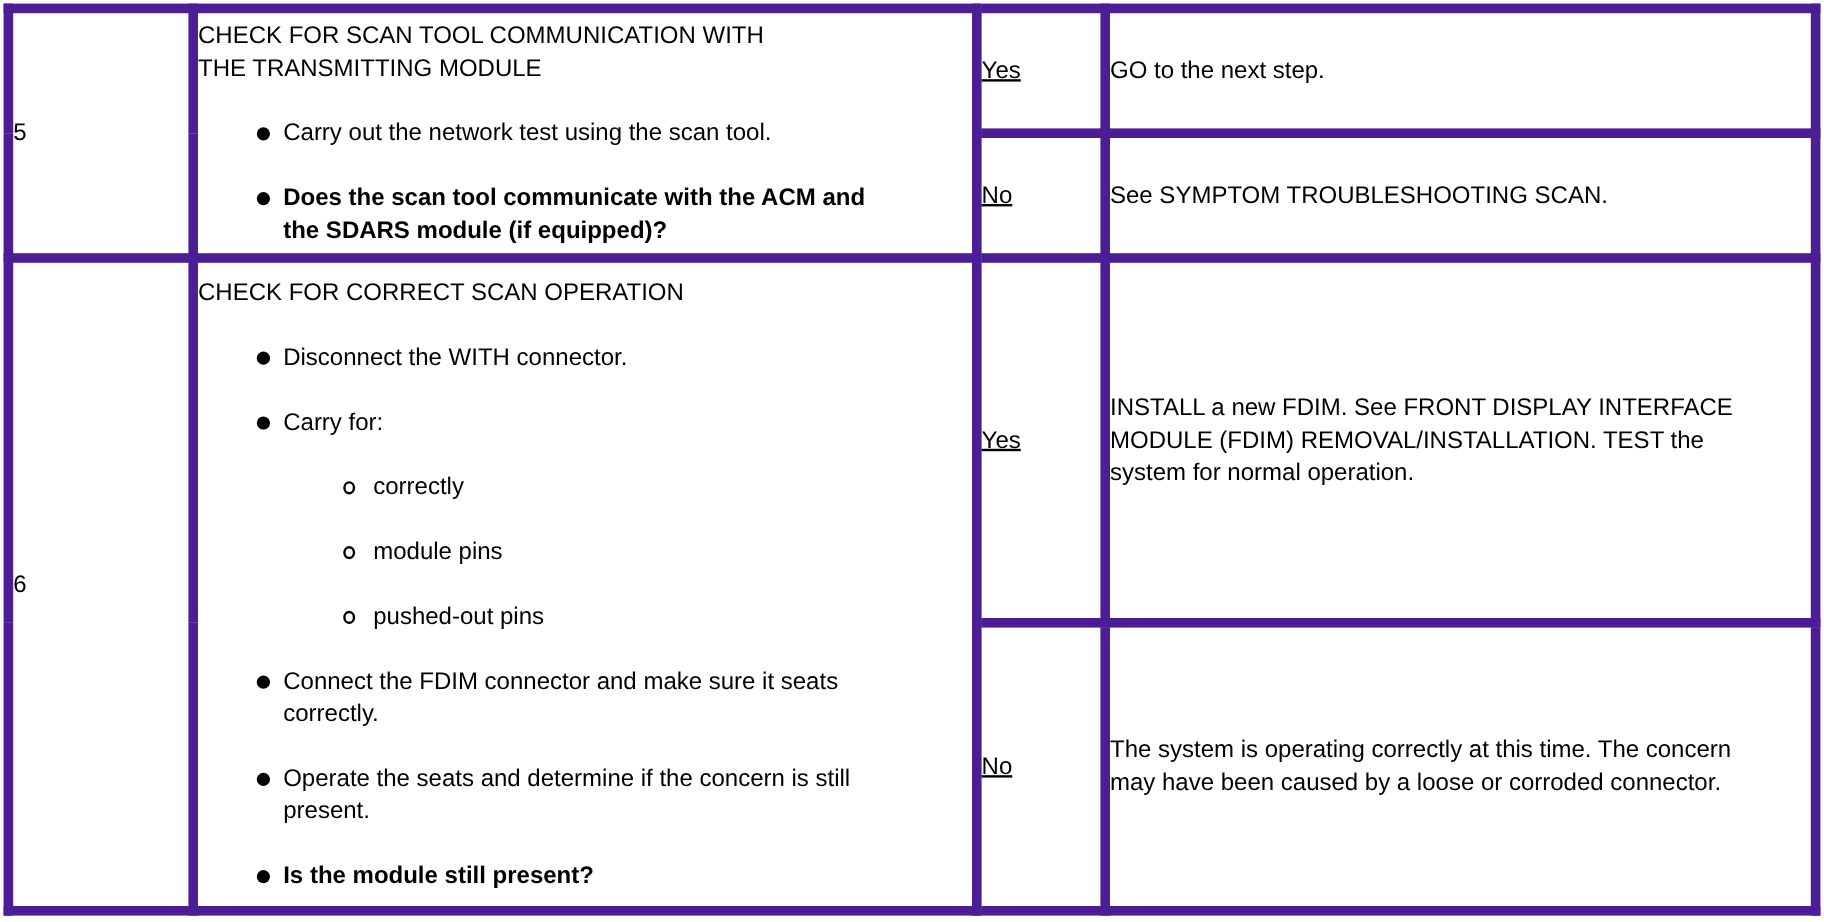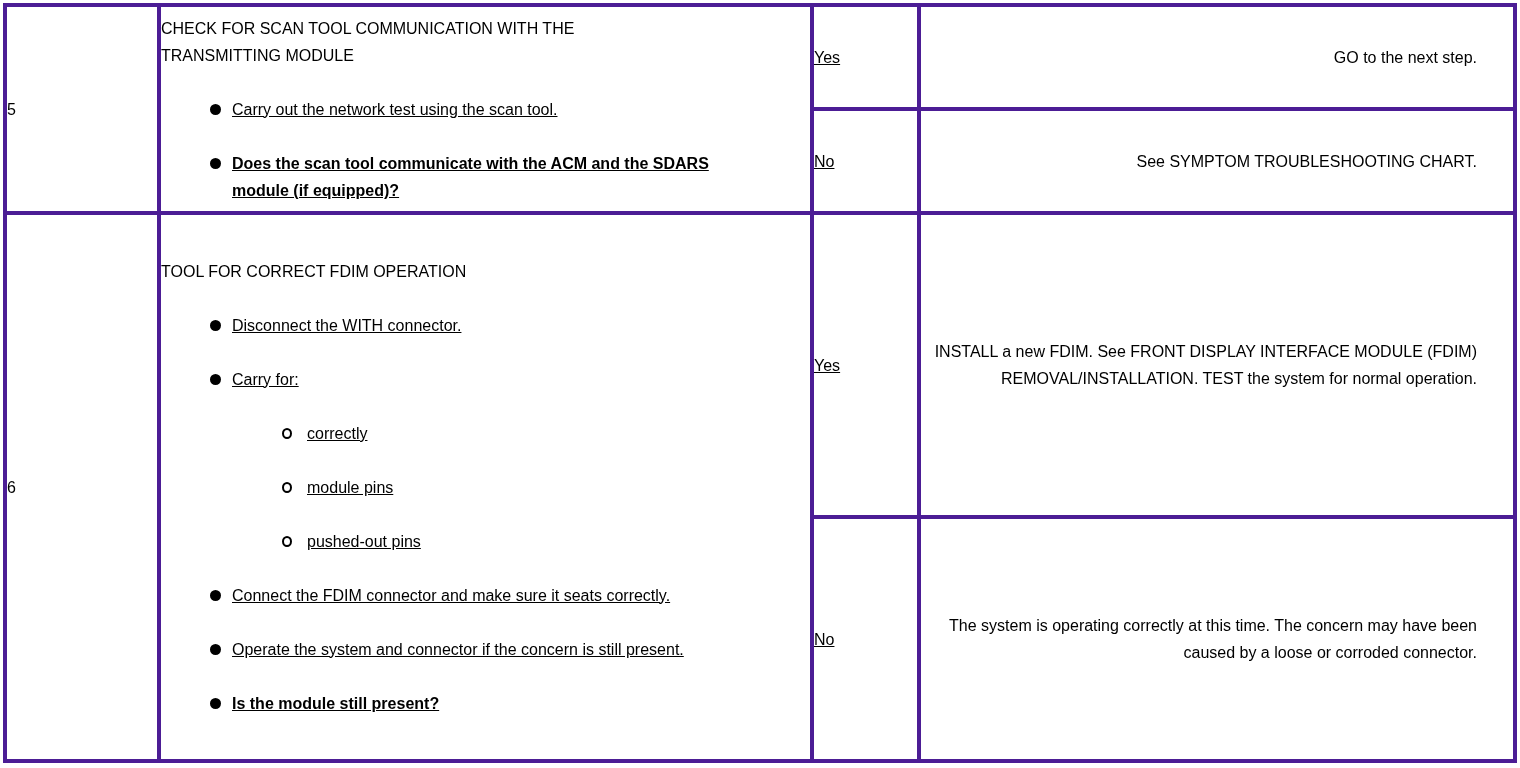--- a/index.html
+++ b/index.html
@@ -18,23 +18,23 @@
   }
   table.diag {
     position: absolute;
     left: 3px; top: 3px;
     width: 1514px; height: 760px;
     border-collapse: collapse;
     table-layout: fixed;
     border: 4px solid #000000;
   }
   table.diag td {
-    border: 4px solid #4c1d95;
+    border: 8px solid #4c1d95;
     padding: 0;
-    font-size: 16px;
+    font-size: 20px;
     line-height: 27px;
     vertical-align: middle;
   }
   td.step-cell {
     vertical-align: middle;
     padding-left: 4px;
     font-size: 20px;
   }
   td.action-cell {
     vertical-align: top;
@@ -42,34 +42,33 @@
   }
   td.answer-cell {
     vertical-align: middle;
     padding-left: 7px;
     text-decoration: underline;
   }
   td.result-cell {
     vertical-align: middle;
     padding-left: 5px;
     padding-right: 4px;
-    text-align: right;
   }
   .proc-title {
     max-width: 510px;
   }
   .item {
     display: flex;
     align-items: flex-start;
     margin-top: 27px;
   }
   .item.l1 { margin-left: 49px; }
   .item.l2 { margin-left: 121px; }
   .item.bold { font-weight: bold; }
-  .item .txt { max-width: 495px; text-decoration: underline; }
+  .item .txt { max-width: 495px; }
   .marker { flex: 0 0 auto; display: inline-block; }
   .marker.m1 {
     width: 11px; height: 11px;
     background: #000000;
     border-radius: 50%;
     margin: 8px 11px 0 0;
   }
   .marker.m2 {
     width: 10px; height: 11px;
     background: transparent;
@@ -110,28 +109,28 @@
             </div>
         </td>
         <td class="answer-cell">Yes</td>
         <td class="result-cell">
           <div class="result-text">GO to the next step.</div>
         </td>
       </tr>
       <tr style="height:104px;">
         <td class="answer-cell">No</td>
         <td class="result-cell">
-          <div class="result-text">See SYMPTOM TROUBLESHOOTING CHART.</div>
+          <div class="result-text">See SYMPTOM TROUBLESHOOTING SCAN.</div>
         </td>
       </tr>
 
       <tr style="height:304px;">
         <td class="step-cell" rowspan="2">6</td>
         <td class="action-cell" rowspan="2">
-          <div class="proc-title">TOOL FOR CORRECT FDIM OPERATION</div>
+          <div class="proc-title">CHECK FOR CORRECT SCAN OPERATION</div>
           <div>
               <div class="item l1">
                 <span class="marker m1"></span>
                 <span class="txt">Disconnect the WITH connector.</span>
               </div>
               <div class="item l1">
                 <span class="marker m1"></span>
                 <span class="txt">Carry for:</span>
               </div>
               <div class="item l2">
@@ -145,21 +144,21 @@
               <div class="item l2">
                 <span class="marker m2"></span>
                 <span class="txt">pushed-out pins</span>
               </div>
               <div class="item l1">
                 <span class="marker m1"></span>
                 <span class="txt">Connect the FDIM connector and make sure it seats correctly.</span>
               </div>
               <div class="item l1">
                 <span class="marker m1"></span>
-                <span class="txt">Operate the system and connector if the concern is still present.</span>
+                <span class="txt">Operate the seats and determine if the concern is still present.</span>
               </div>
               <div class="item l1 bold">
                 <span class="marker m1"></span>
                 <span class="txt">Is the module still present?</span>
               </div>
             </div>
         </td>
         <td class="answer-cell">Yes</td>
         <td class="result-cell">
           <div class="result-text">INSTALL a new FDIM. See FRONT DISPLAY INTERFACE MODULE (FDIM) REMOVAL/INSTALLATION. TEST the system for normal operation.</div>

